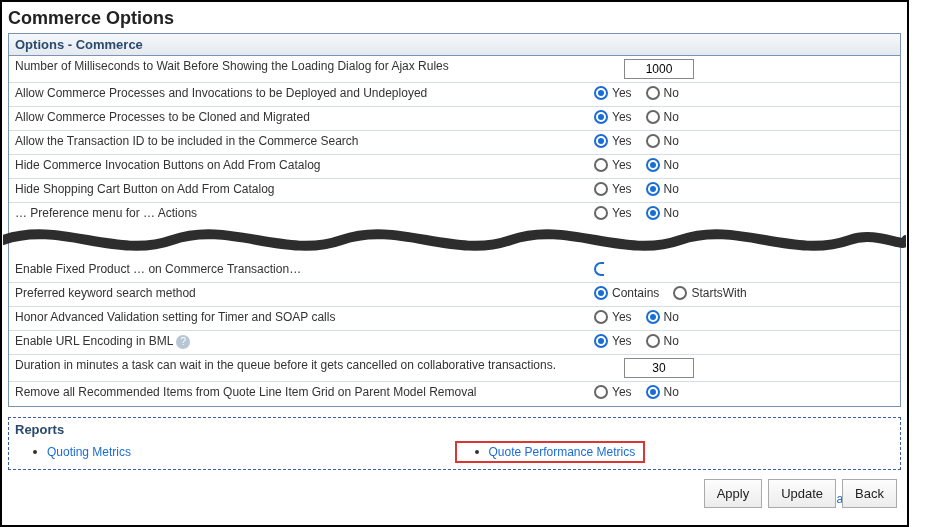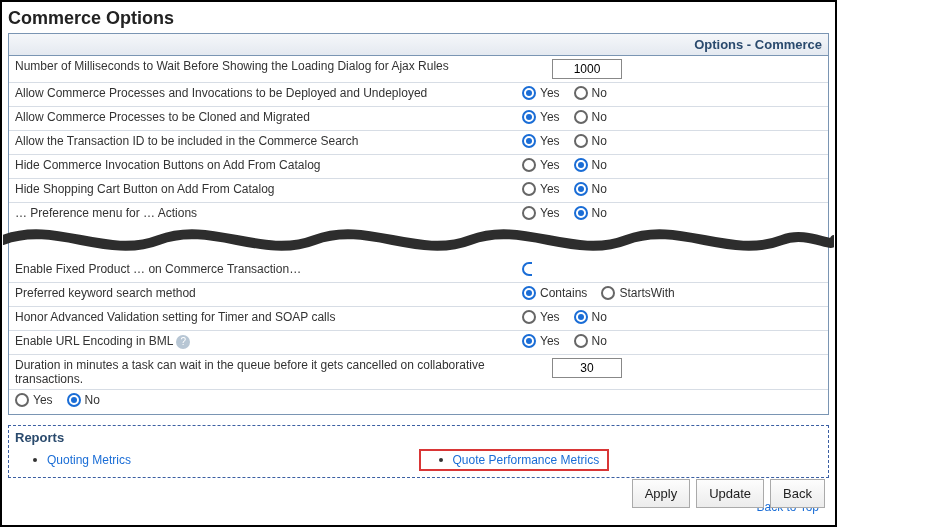--- a/index.html
+++ b/index.html
@@ -5,21 +5,21 @@
   * { box-sizing: border-box; }
   body {
     margin: 0;
     font-family: Arial, Helvetica, sans-serif;
     font-size: 12px;
     color: #333;
     background: #fff;
   }
   .outer {
     border: 2px solid #000;
-    width: 837px;
+    width: 909px;
     height: 527px;
     padding: 4px 6px;
     position: relative;
     overflow: hidden;
   }
   .page-title {
     font-size: 18px;
     font-weight: bold;
     color: #222;
     margin: 0 0 2px 0;
@@ -28,21 +28,20 @@
   .panel {
     border: 1px solid #7a95b3;
   }
   .panel-header {
     background: linear-gradient(#f5f7fa, #e4e9f0);
     border-bottom: 1px solid #7a95b3;
     color: #2a4a6d;
     font-weight: bold;
     padding: 3px 6px;
     font-size: 13px;
-    text-align: right;
   }
   .row {
     display: flex;
     align-items: flex-start;
     padding: 3px 6px;
     border-bottom: 1px solid #d7dde5;
     min-height: 24px;
   }
   .row:last-child { border-bottom: none; }
   .row .label {
@@ -338,20 +337,21 @@
             </span>
           </div>
         </div>
         <div class="row">
           <div class="label">Duration in minutes a task can wait in the queue before it gets cancelled on collaborative transactions.</div>
           <div class="control">
             <input class="num-input" value="30" style="">
           </div>
         </div>
         <div class="row">
+          <div class="label">Remove all Recommended Items from Quote Line Item Grid on Parent Model Removal</div>
           <div class="control">
             <span class="radio-group">
               <span class="radio"></span>
               <span class="rlabel">Yes</span>
             </span>
             <span class="radio-group">
               <span class="radio selected"></span>
               <span class="rlabel">No</span>
             </span>
           </div>

